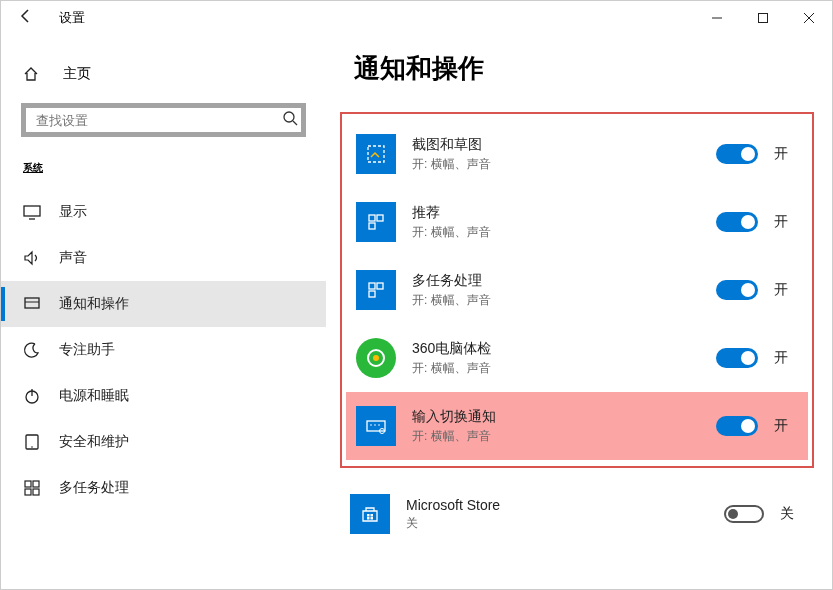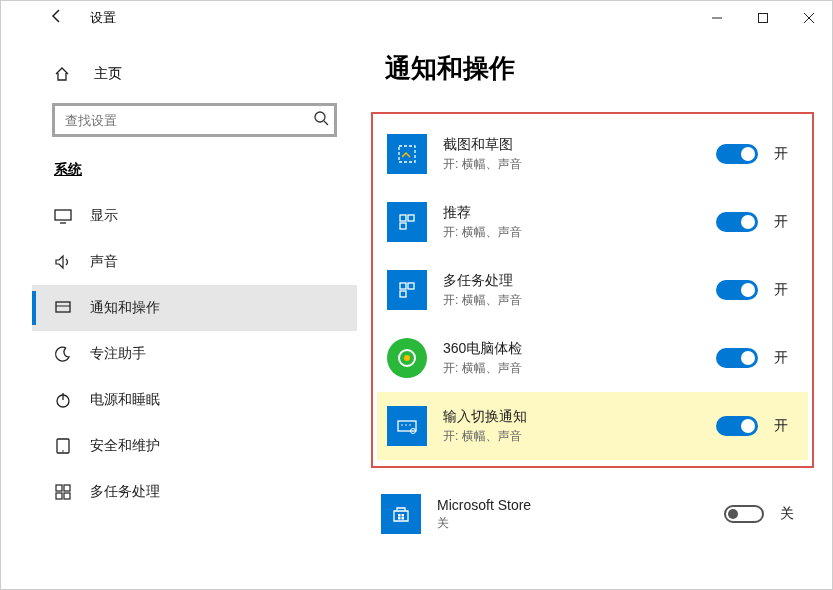--- a/index.html
+++ b/index.html
@@ -1,53 +1,53 @@
 <!DOCTYPE html>
 <html><head>
 <meta charset="utf-8">
 <style>
 * { box-sizing: border-box; margin: 0; padding: 0; }
 body { font-family: "Microsoft YaHei", "Segoe UI", sans-serif; background: #fff; width: 833px; height: 590px; overflow: hidden; position: relative; }
 
-.window { width: 833px; height: 590px; display: flex; flex-direction: column; border: 1px solid #ccc; padding-left: 31px; }
+.window { width: 833px; height: 590px; display: flex; flex-direction: column; border: 1px solid #ccc; }
 
 .titlebar { height: 34px; display: flex; align-items: center; padding-left: 10px; }
 .titlebar .back { width: 30px; text-align: center; cursor: pointer; font-size: 16px; }
 .titlebar .title { margin-left: 18px; font-size: 13px; }
 .titlebar .controls { margin-left: auto; display: flex; }
 .titlebar .controls .ctl { width: 46px; height: 34px; display: flex; align-items: center; justify-content: center; font-size: 12px; cursor: pointer; }
 
 .body { flex: 1; display: flex; overflow: hidden; }
 
 .sidebar { width: 325px; display: flex; flex-direction: column; padding-top: 22px; }
 .home-row { display: flex; align-items: center; padding: 8px 0 8px 22px; cursor: pointer; }
 .home-row .icon { width: 20px; text-align: left; font-size: 16px; }
 .home-row .label { margin-left: 20px; font-size: 14px; }
 
 .search-wrap { padding: 12px 20px 14px 20px; }
 .search-box { position: relative; }
-.search-box input { width: 100%; height: 34px; border: 3px solid #a3a3a3; padding: 0 34px 0 10px; font-size: 13px; background: #fff; }
+.search-box input { width: 100%; height: 34px; border: 5px solid #a3a3a3; padding: 0 34px 0 10px; font-size: 13px; background: #fff; }
 .search-box .sicon { position: absolute; right: 8px; top: 7px; font-size: 14px; color: #333; }
 
-.section-title { padding: 10px 0 14px 22px; font-size: 14px; font-weight: 600; text-decoration: underline; }
+.section-title { padding: 10px 0 14px 22px; font-size: 10px; font-weight: 600; text-decoration: underline; }
 
 .nav-list { list-style: none; }
 .nav-item { display: flex; align-items: center; height: 46px; padding-left: 22px; cursor: pointer; position: relative; }
 .nav-item .icon { width: 20px; font-size: 16px; color: #222; }
 .nav-item .label { margin-left: 16px; font-size: 14px; color: #222; }
 .nav-item.selected { background: #e6e6e6; }
 .nav-item.selected::before { content: ""; position: absolute; left: 0; top: 6px; bottom: 6px; width: 4px; background: #0078d4; }
 
 .content { flex: 1; padding: 16px 18px 0 14px; overflow: hidden; }
 .content h1 { font-size: 26px; font-weight: 600; margin-bottom: 26px; margin-left: 14px; }
 
 .highlight-box { border: 2px solid #d9534f; padding: 6px 4px; margin-bottom: 12px; }
 
 .app-row { display: flex; align-items: center; height: 68px; padding: 0 10px 0 10px; cursor: pointer; }
-.app-row.last-in-box { background: #fef9c3; }
+.app-row.last-in-box { background: #fca5a5; }
 .app-row .aicon { width: 40px; height: 40px; display: flex; align-items: center; justify-content: center; color: #fff; font-size: 20px; flex-shrink: 0; }
 .app-row .texts { margin-left: 16px; flex: 1; }
 .app-row .texts .name { font-size: 14px; color: #222; }
 .app-row .texts .sub { font-size: 12px; color: #666; margin-top: 2px; }
 .app-row .toggle { margin-left: auto; margin-right: 16px; }
 .app-row .state { font-size: 14px; color: #222; width: 24px; }
 
 .toggle-on, .toggle-off { width: 42px; height: 20px; border-radius: 10px; position: relative; }
 .toggle-on { background: #0078d4; }
 .toggle-on::after { content: ""; position: absolute; right: 3px; top: 3px; width: 14px; height: 14px; border-radius: 50%; background: #fff; }

